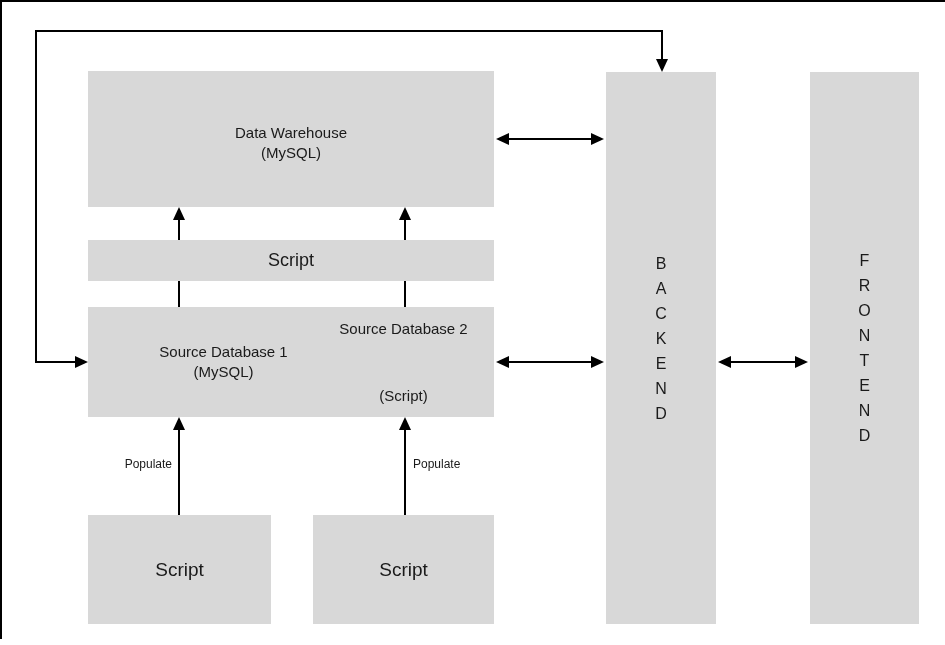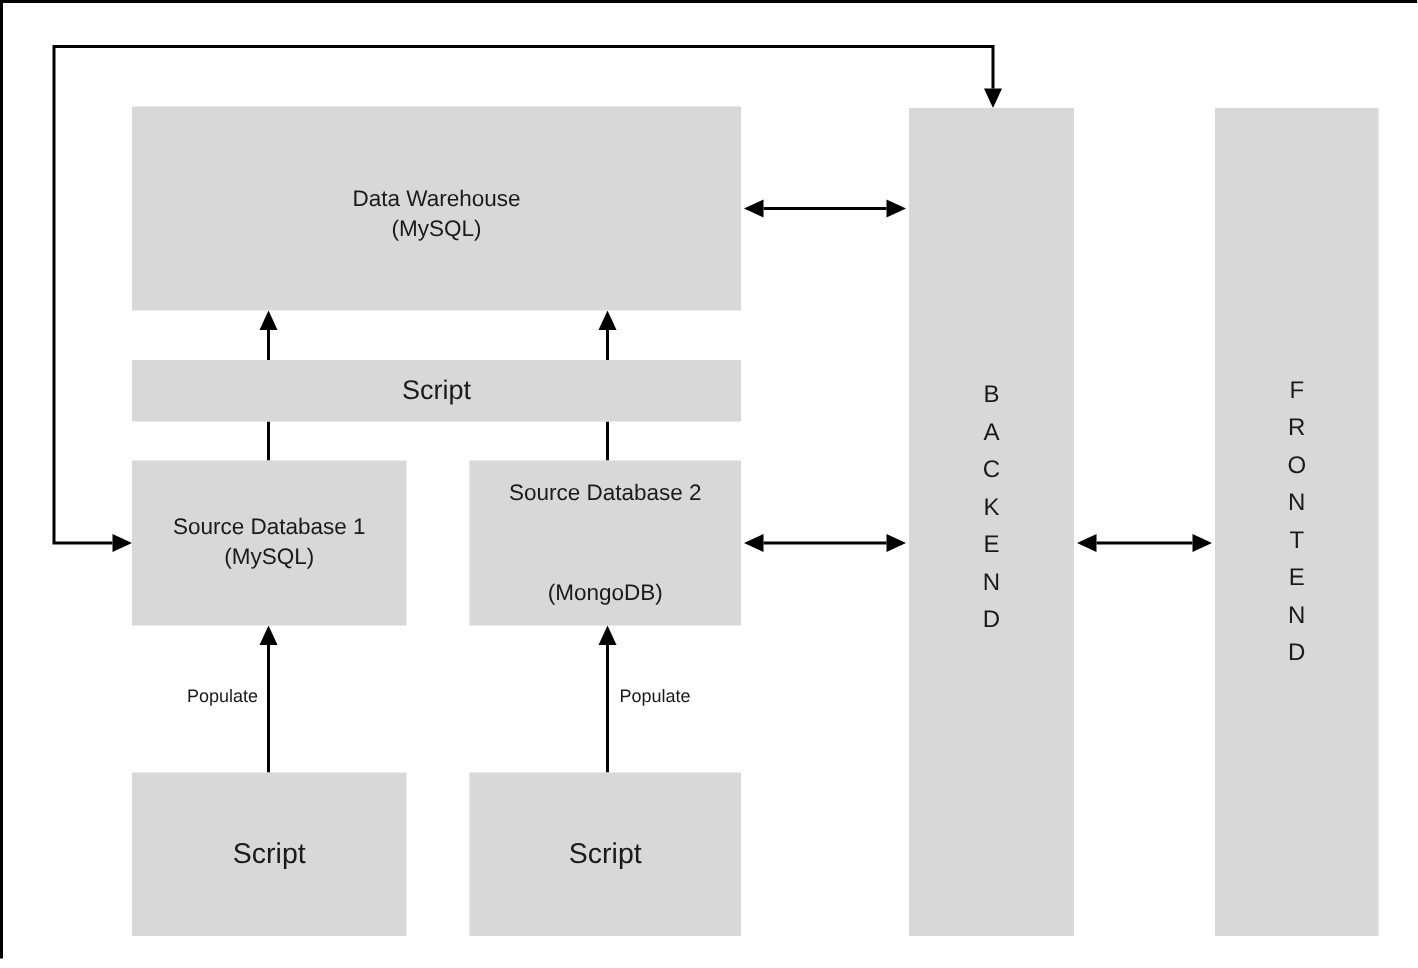--- a/index.html
+++ b/index.html
@@ -107,28 +107,28 @@
 
   <div class="node dw" style="background: rgb(216, 216, 216);">
     <span class="line">Data Warehouse</span>
     <span class="line">(MySQL)</span>
   </div>
 
   <div class="node script-mid" style="background: rgb(216, 216, 216);">
     <span>Script</span>
   </div>
 
-  <div class="node sdb1" style="background: rgb(216, 216, 216);">
+  <div class="node sdb1" style="background: rgb(216, 216, 216); padding-left: 44px;">
     <span class="line">Source Database 1</span>
     <span class="line">(MySQL)</span>
   </div>
 
   <div class="node sdb2" style="background: rgb(216, 216, 216); gap: 47px;">
     <span class="line">Source Database 2</span>
-    <span class="line">(MongoDB)</span>
+    <span class="line">(Script)</span>
   </div>
 
   <div class="node script1" style="background: rgb(216, 216, 216);">
     <span>Script</span>
   </div>
 
   <div class="node script2" style="background: rgb(216, 216, 216);">
     <span>Script</span>
   </div>
 

